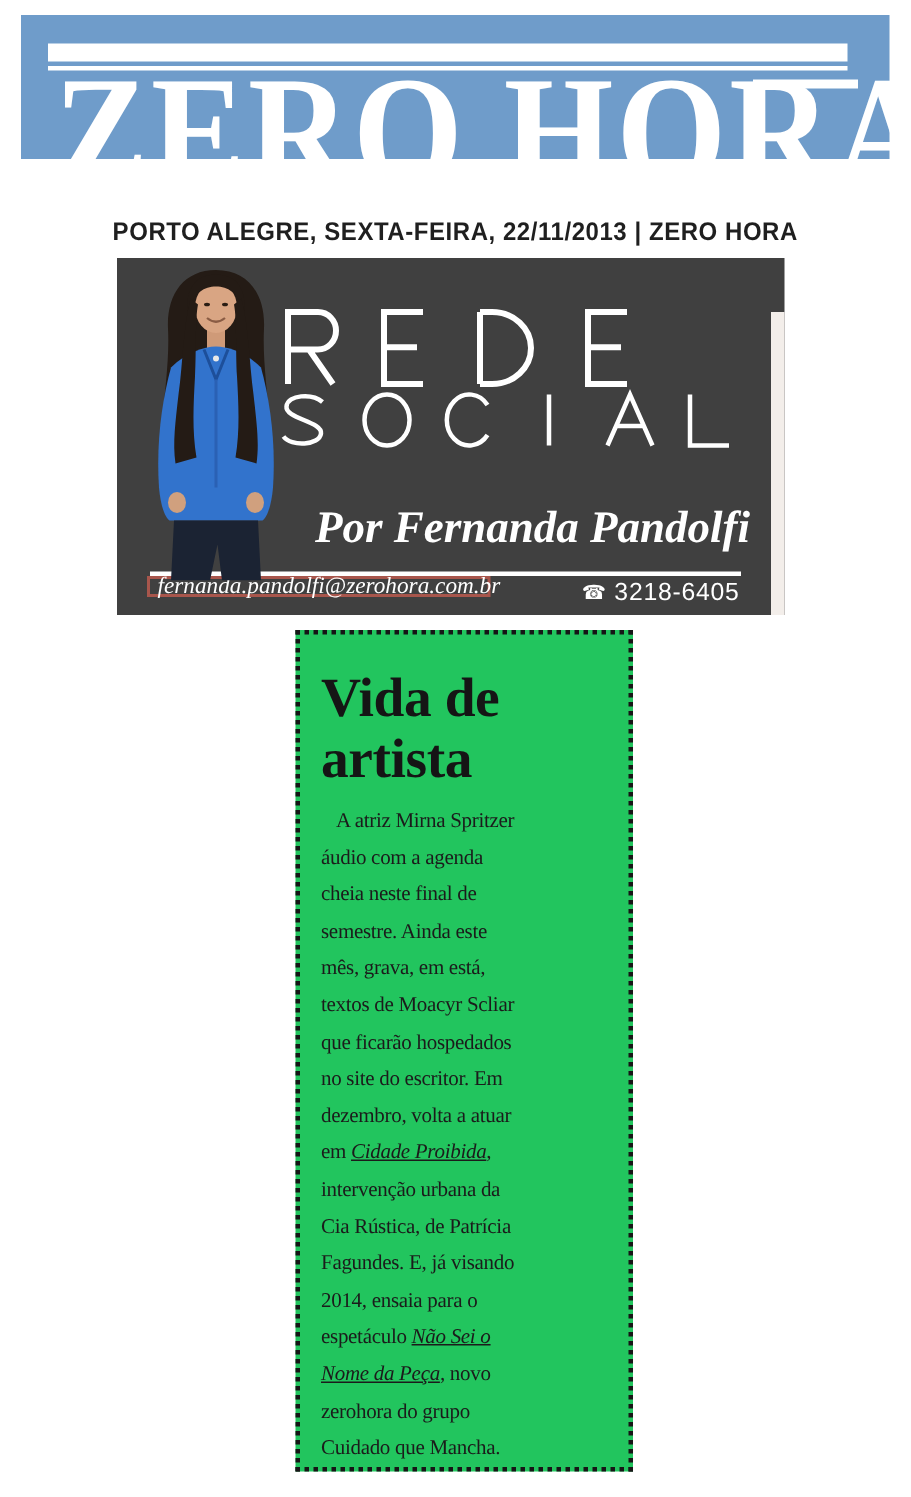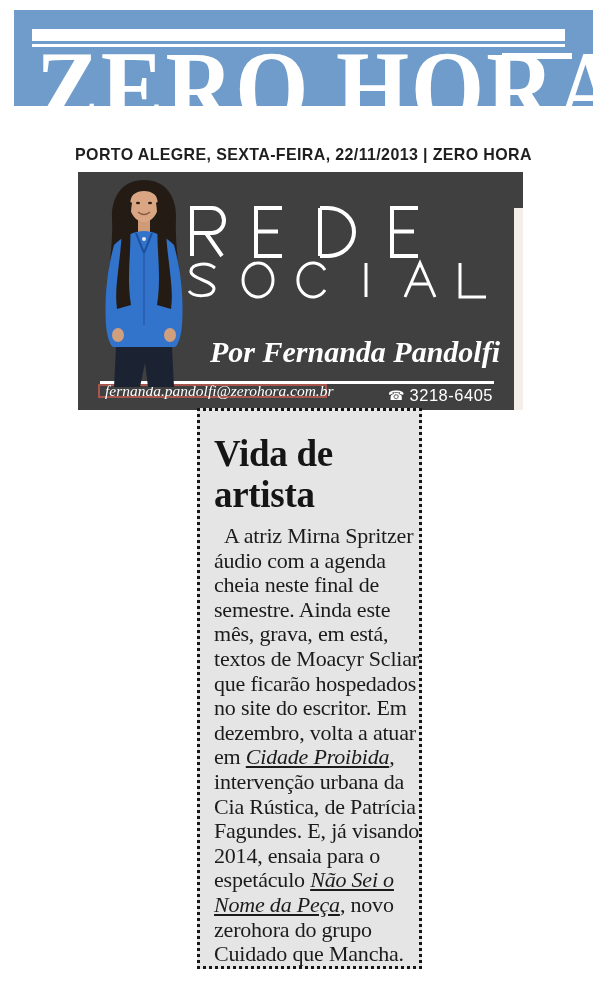--- a/index.html
+++ b/index.html
@@ -33,26 +33,26 @@
              border:2px solid #a8564c;display:flex;align-items:center;padding-left:5px;}
   .email-box span{color:#ffffff;font-family:"Liberation Serif",serif;font-style:italic;
                   font-size:15.5px;white-space:nowrap;}
   .phone{position:absolute;right:30px;top:214px;color:#ffffff;
          font-family:"Liberation Sans",sans-serif;font-size:16.5px;letter-spacing:.5px;
          display:flex;align-items:center;gap:5px;}
   .ph-icon{font-family:"DejaVu Sans",sans-serif;font-size:13px;}
   .photo{position:absolute;left:2px;top:3px;width:128px;height:212px;}
 
   
-  .article{position:absolute;left:197px;top:408px;width:225px;height:561px;box-sizing:border-box;
-           border:3px dotted #161616;background:#e5e5e5;padding:22px 6px 0 14px;}
+  .article{position:absolute;left:197px;top:420px;width:225px;height:561px;box-sizing:border-box;
+           border:3px dotted #161616;background:#22c55e;padding:22px 6px 0 14px;}
   .a-title{font-family:"Liberation Serif",serif;font-weight:600;color:#151515;
            font-size:37px;line-height:41px;width:175px;letter-spacing:-.3px;}
   .a-body{margin-top:9px;font-family:"Liberation Serif",serif;color:#1b1b1b;
-          font-size:22px;line-height:24.6px;letter-spacing:-.2px;}
+          font-size:14px;line-height:24.6px;letter-spacing:-.2px;}
   .a-body .bline{white-space:nowrap;}
   .a-body .first{text-indent:10px;}
   .a-body .it{font-style:italic;text-decoration:underline;}
 </style>
 </head>
 <body>
 
 <div class="page">
 
   <div class="masthead" style="background-color: rgb(111, 156, 202);">

